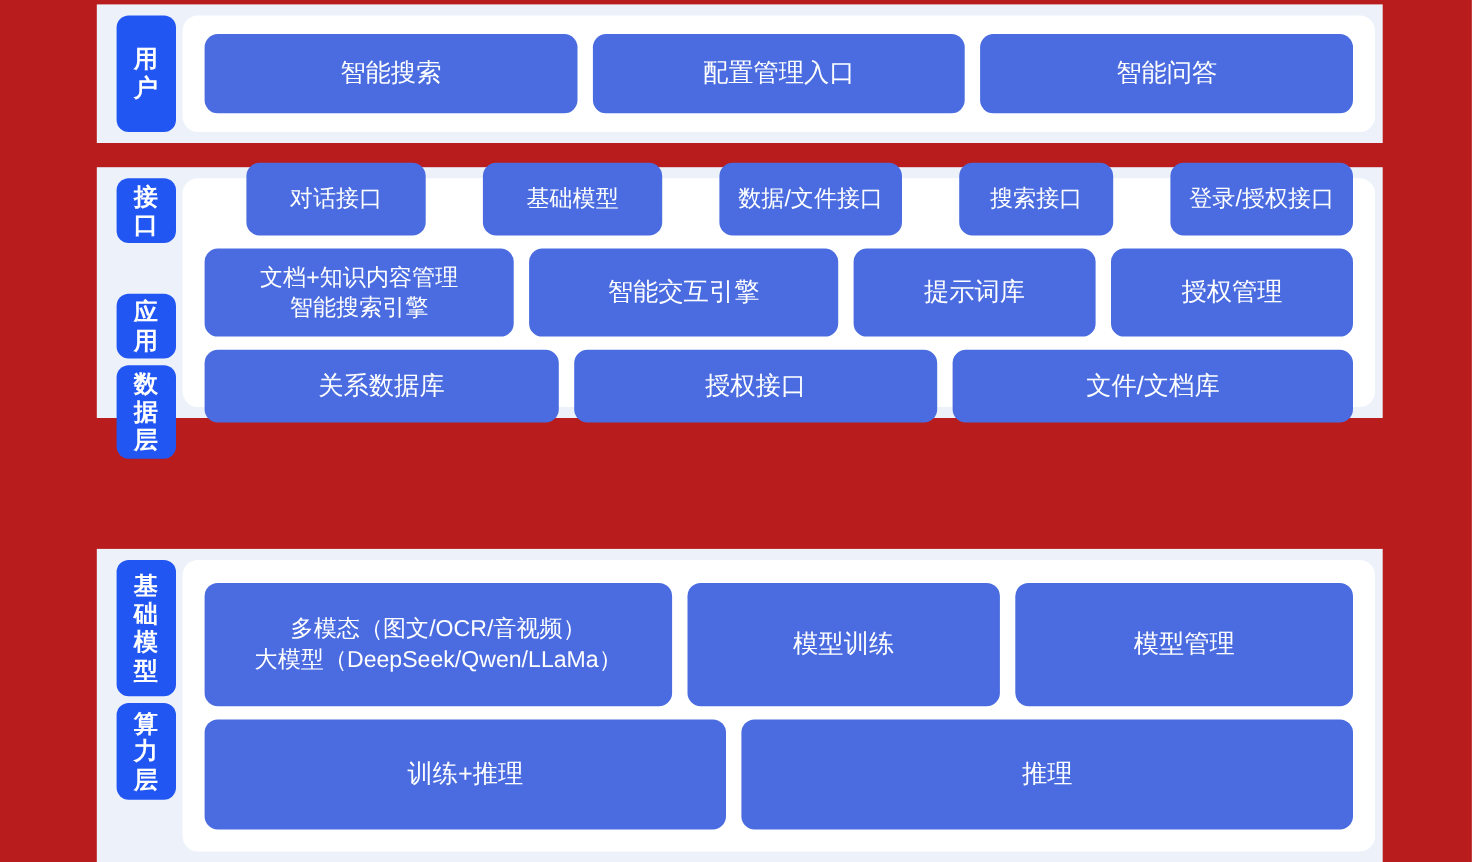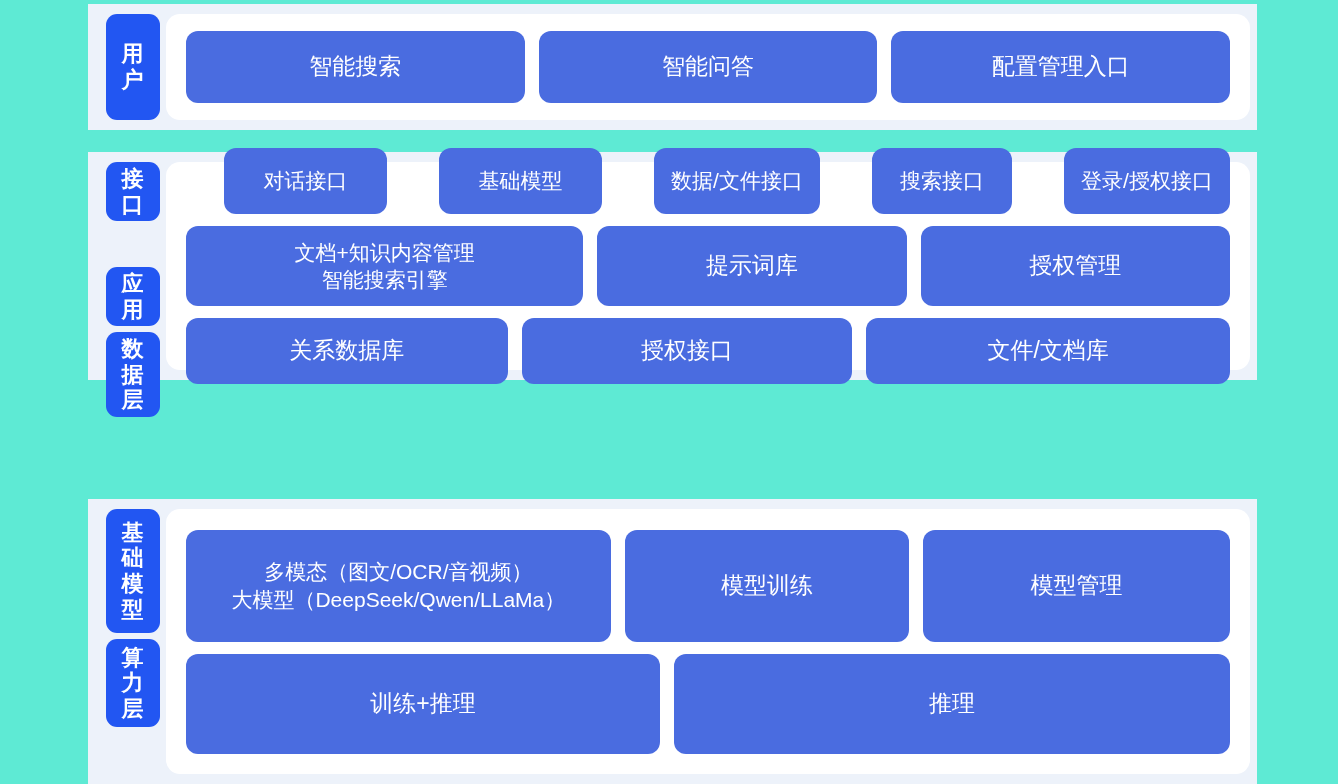--- a/index.html
+++ b/index.html
@@ -3,21 +3,21 @@
 <meta charset="utf-8">
 <title>架构图</title>
 <style>
   html,body{margin:0;padding:0;}
   body{
     width:1338px;height:784px;
     background:#ffffff;
     font-family:"Liberation Sans","DejaVu Sans",sans-serif;
     overflow:hidden;
   }
-  .canvas{position:relative;width:1338px;height:784px;background:#5eead4;}
+  .canvas{position:relative;width:1338px;height:784px;background:#b91c1c;}
 
   
   .section{
     position:absolute;
     left:88px;
     width:1169px;
     background:#EDF2FA;
     display:flex;
     flex-direction:row;
     align-items:stretch;
@@ -103,22 +103,22 @@
 
   <div class="section" id="section-user">
     <div class="rail">
       <div class="rail-label" style="flex:1 1 auto;">
         <span>用户</span>
       </div>
     </div>
     <div class="panel">
       <div class="row" id="row-user">
         <div class="box">智能搜索</div>
+        <div class="box">配置管理入口</div>
         <div class="box">智能问答</div>
-        <div class="box">配置管理入口</div>
       </div>
     </div>
   </div>
 
   <div class="section" id="section-platform">
     <div class="rail">
       <div class="rail-label" style="height:106px;">
         <span>接口</span>
       </div>
       <div class="rail-label" style="height:96px;margin-top:40px;">
@@ -134,20 +134,21 @@
         <div class="box small" style="flex:1 1 0;">对话接口</div>
         <div class="box small" style="flex:1 1 0;">基础模型</div>
         <div class="box small" style="flex:1.02 1 0;">数据/文件接口</div>
         <div class="box small" style="flex:0.84 1 0;">搜索接口</div>
         <div class="box small" style="flex:1.02 1 0;">登录/授权接口</div>
       </div>
 
       <div class="row" id="row-app">
         <div class="box small" style="flex:1.07 1 0;">文档+知识内容管理
 智能搜索引擎</div>
+        <div class="box" style="flex:1.07 1 0;">智能交互引擎</div>
         <div class="box" style="flex:0.82 1 0;">提示词库</div>
         <div class="box" style="flex:0.82 1 0;">授权管理</div>
       </div>
 
       <div class="row" id="row-data">
         <div class="box" style="flex:1 1 0;">关系数据库</div>
         <div class="box" style="flex:1.03 1 0;">授权接口</div>
         <div class="box" style="flex:1.14 1 0;">文件/文档库</div>
       </div>
 

